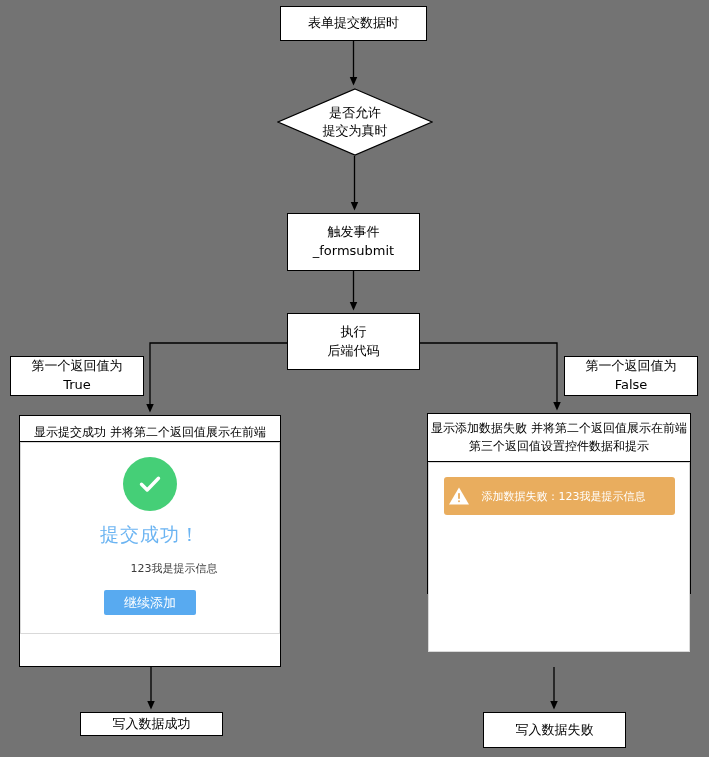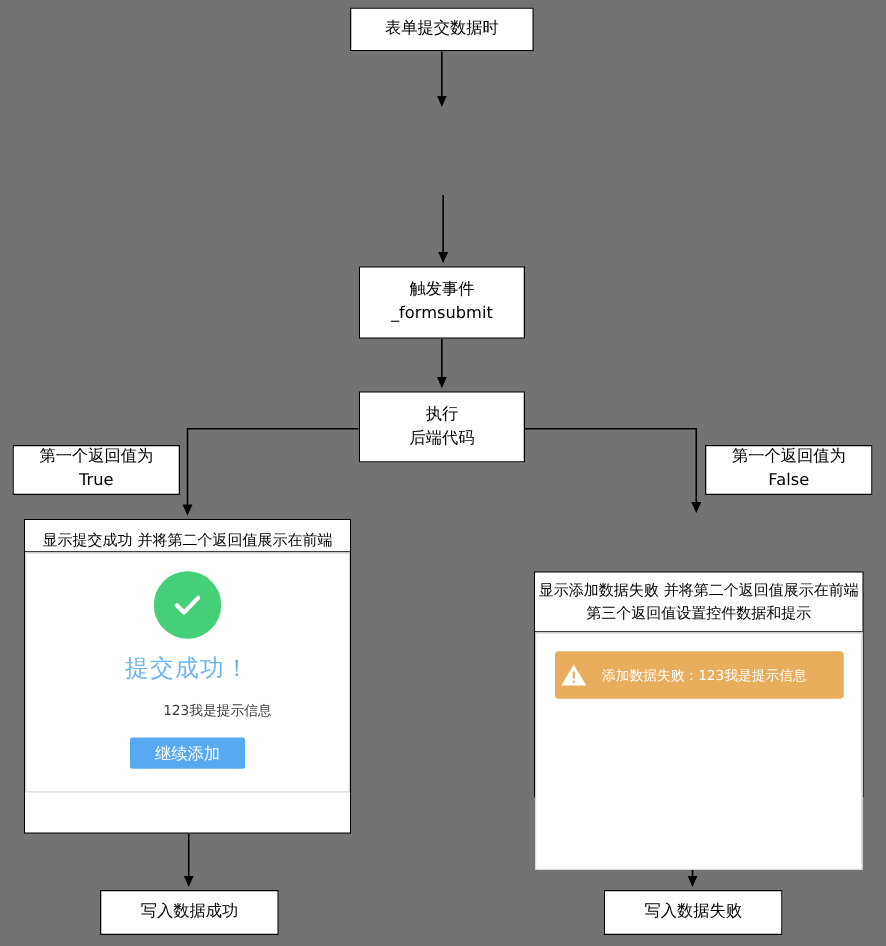--- a/index.html
+++ b/index.html
@@ -42,21 +42,21 @@
     white-space: pre-line;
   }
   .node .ln { display: block; }
 
   
   #node-start       { left: 280px; top: 6px;   width: 147px; height: 35px; }
   #node-trigger     { left: 287px; top: 213px; width: 133px; height: 58px; }
   #node-exec        { left: 287px; top: 313px; width: 133px; height: 57px; }
   #node-true-label  { left: 10px;  top: 356px; width: 134px; height: 40px; }
   #node-false-label { left: 564px; top: 356px; width: 134px; height: 40px; }
-  #node-write-ok    { left: 80px;  top: 712px; width: 143px; height: 36px; align-items: center; }
+  #node-write-ok    { left: 80px;  top: 712px; width: 143px; height: 24px; align-items: center; }
   #node-write-fail  { left: 483px; top: 712px; width: 143px; height: 36px; text-align: right; }
 
   
   #node-decision {
     position: absolute;
     left: 277px;
     top: 88px;
     width: 156px;
     height: 68px;
   }
@@ -80,21 +80,21 @@
   }
 
   
   .outcome {
     position: absolute;
     box-sizing: border-box;
     border: 1px solid #000000;
     background: #ffffff;
   }
   #outcome-success { left: 19px;  top: 415px; width: 262px; height: 252px; }
-  #outcome-failure { left: 427px; top: 413px; width: 264px; height: 181px; margin-top: 44px; }
+  #outcome-failure { left: 427px; top: 413px; width: 264px; height: 181px; }
 
   .outcome-caption {
     box-sizing: border-box;
     width: 100%;
     border-bottom: 1px solid #000000;
     text-align: center;
     font-size: 12px;
     line-height: 1.5;
     color: #000;
     padding: 5px 2px 6px;
@@ -212,20 +212,29 @@
       <line x1="151" y1="667" x2="151" y2="705" marker-end="url(#arrow)"></line>
 
       <line x1="554" y1="667" x2="554" y2="705" marker-end="url(#arrow)"></line>
     </g>
   </svg>
 
   <div class="node" id="node-start">
     <span class="ln">表单提交数据时</span>
   </div>
 
+  <div id="node-decision">
+    <svg class="diamond-svg" viewBox="0 0 156 68" xmlns="http://www.w3.org/2000/svg">
+      <polygon points="78,1 155,34 78,67 1,34" fill="#ffffff" stroke="#000000" stroke-width="1.2"></polygon>
+    </svg>
+    <div class="diamond-text">
+      <span class="ln">是否允许</span>
+      <span class="ln">提交为真时</span>
+    </div>
+  </div>
 
   <div class="node" id="node-trigger">
     <span class="ln">触发事件</span>
     <span class="ln">_formsubmit</span>
   </div>
 
   <div class="node" id="node-exec">
     <span class="ln">执行</span>
     <span class="ln">后端代码</span>
   </div>

